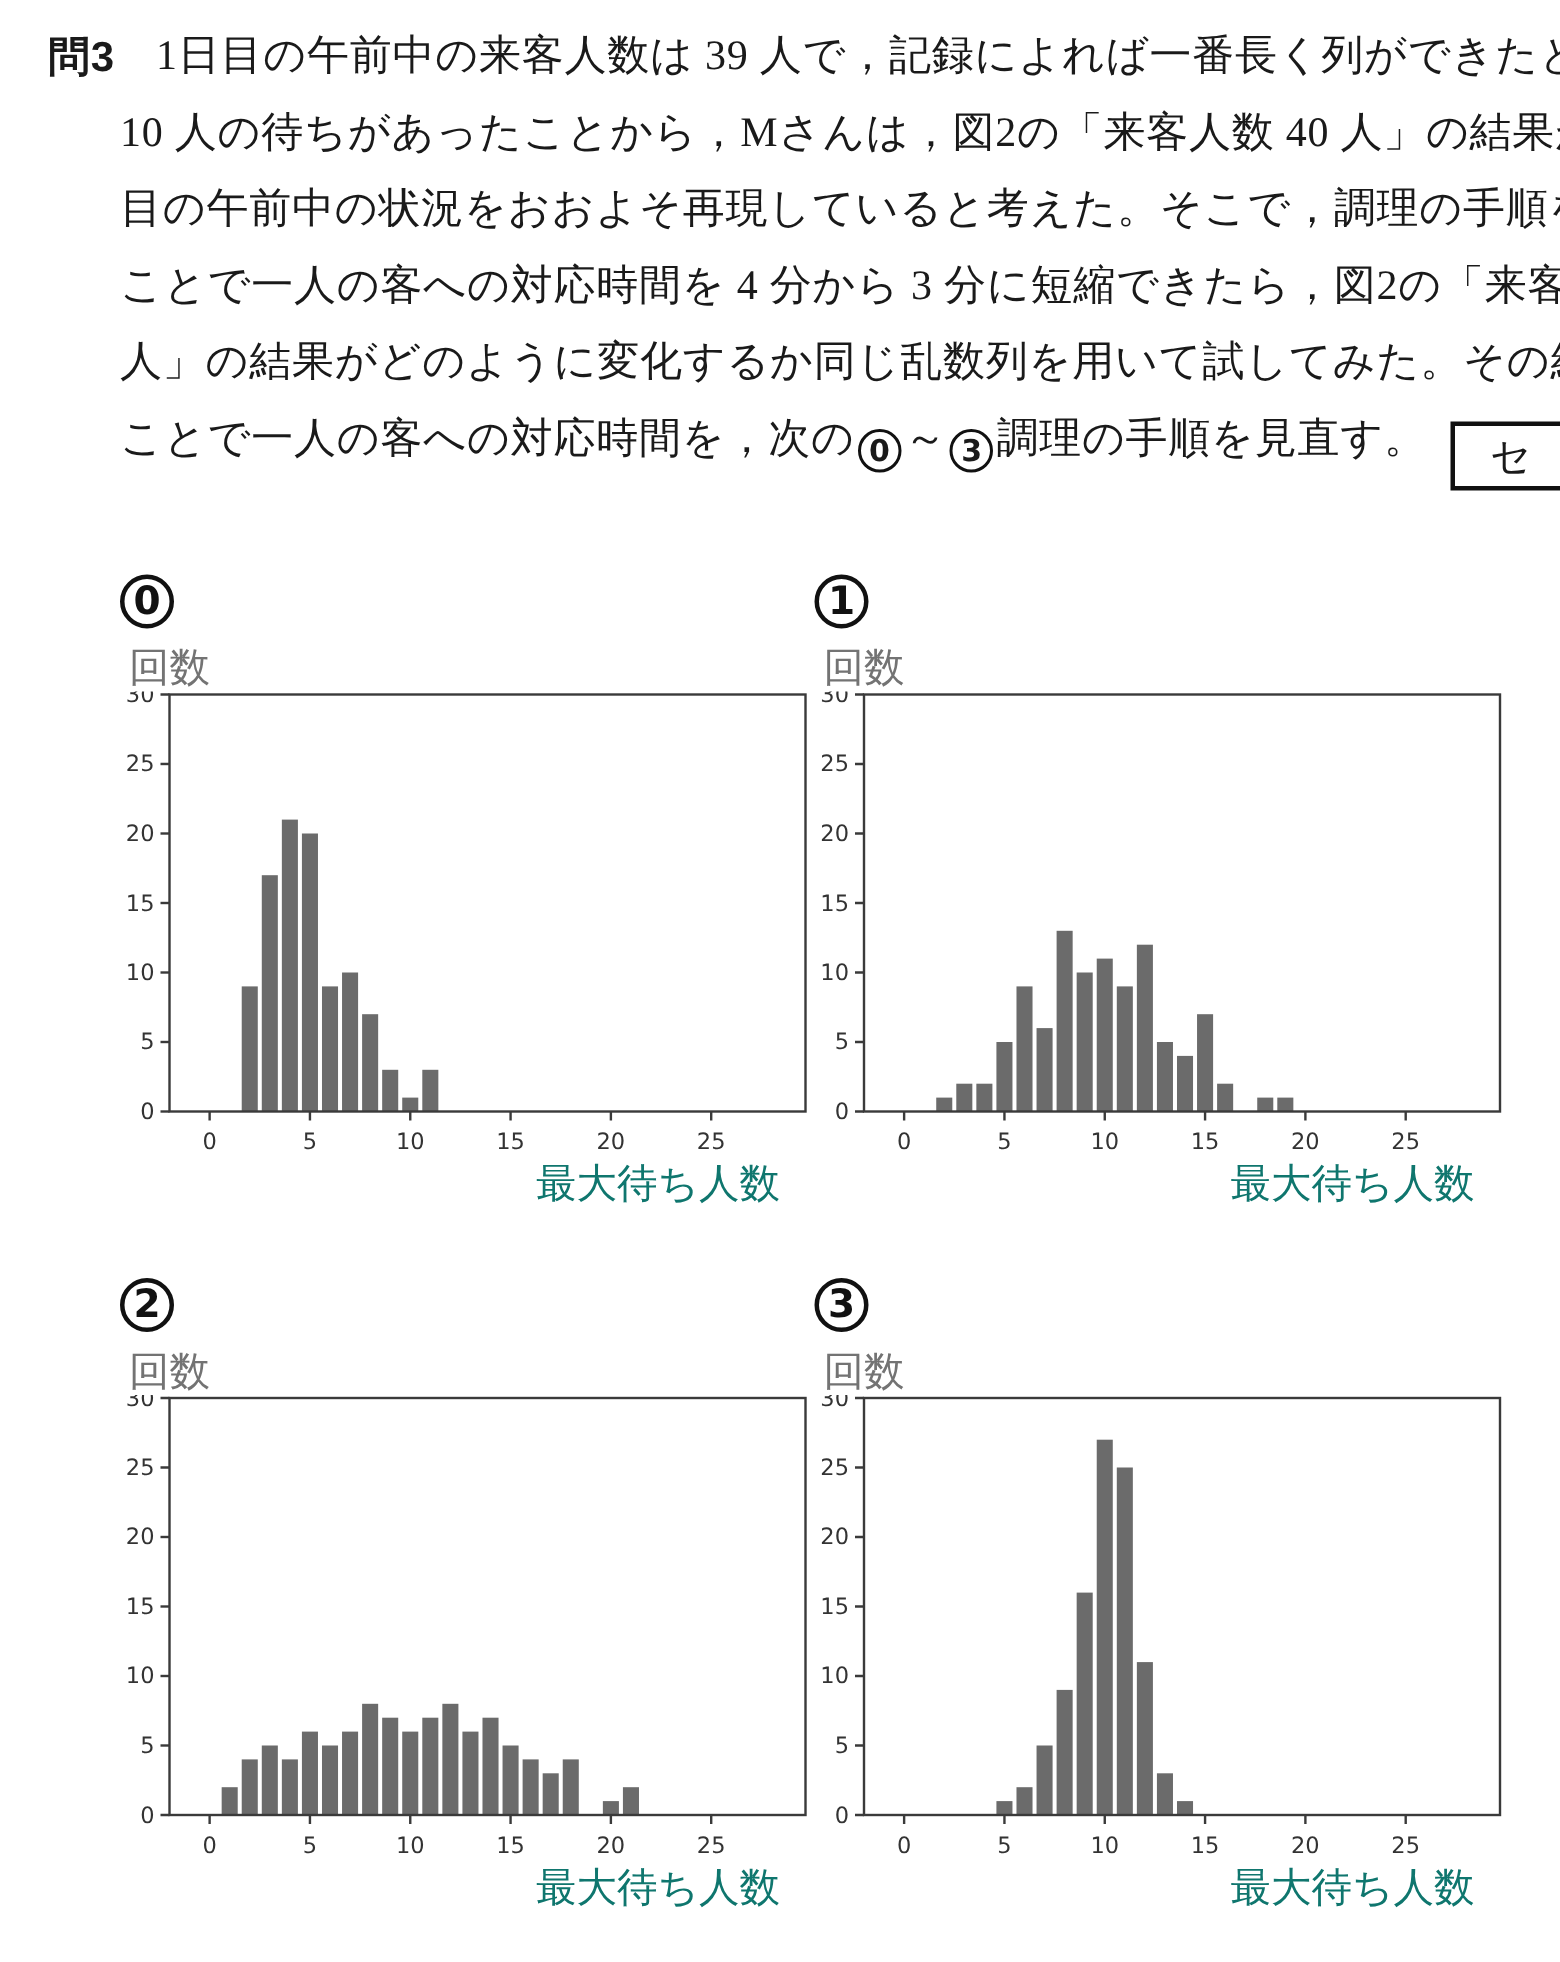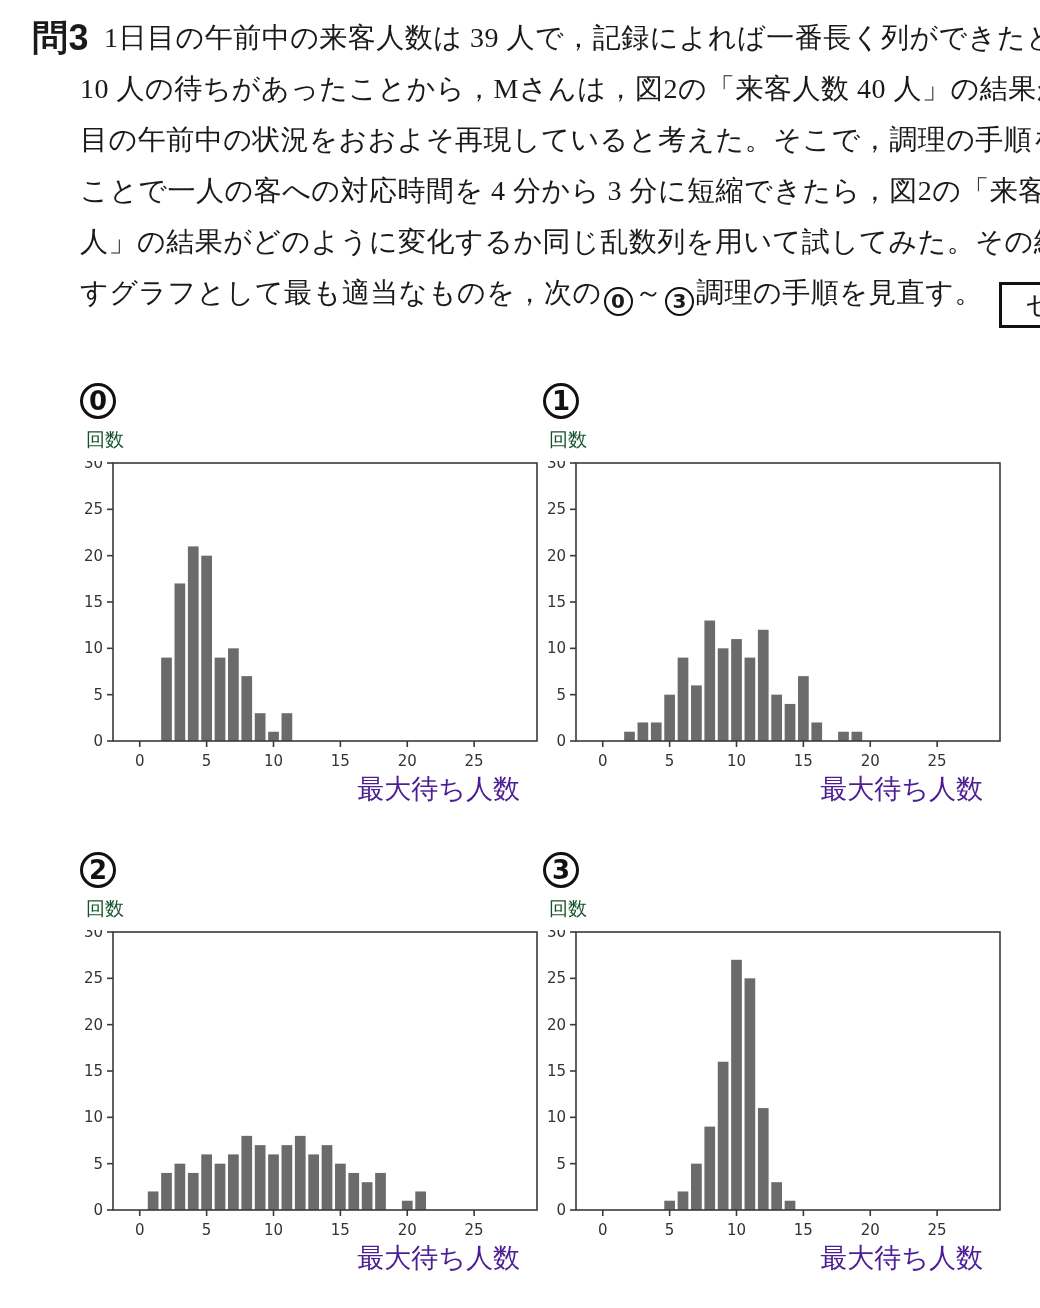--- a/index.html
+++ b/index.html
@@ -37,21 +37,21 @@
     text-align-last: auto;
     height: auto;
     white-space: nowrap;
   }
   .qnum {
     position: absolute;
     left: -48px;
     top: 0;
     font-family: "Liberation Sans", sans-serif;
     font-weight: bold;
-    font-size: 36px;
+    font-size: 28px;
     text-indent: 0;
   }
   .circle-ref {
     display: inline-flex;
     width: 29px; height: 29px;
     border: 2.5px solid #111;
     border-radius: 50%;
     align-items: center;
     justify-content: center;
     font: bold 20px "DejaVu Sans", sans-serif;
@@ -87,49 +87,49 @@
     display: flex;
     align-items: center;
     justify-content: center;
     font: bold 26px "DejaVu Sans", sans-serif;
     color: #111;
     background: #fff;
   }
   .ylabel {
     position: absolute;
     left: 8px; top: 44px;
-    font-size: 19px;
-    color: #14532d;
+    font-size: 27px;
+    color: #737373;
   }
   .chart svg { position: absolute; left: 0; top: 78px; }
   svg text.tick {
     font: 15px "DejaVu Sans", sans-serif;
     fill: #333333;
   }
   .xlabel {
     position: absolute;
     left: 0; top: 388px;
     width: 442px;
     text-align: right;
     font-size: 27px;
-    color: #4c1d95;
+    color: #0f766e;
   }
 </style>
 </head>
 <body>
 
 <div class="page">
 
   <div class="qtext">
     <p class="qline first"><span class="qnum">問3</span><span>1日目の午前中の来客人数は 39 人で，記録によれば一番長く列ができたときで</span></p>
     <p class="qline">10 人の待ちがあったことから，Mさんは，図2の「来客人数 40 人」の結果が1日</p>
     <p class="qline">目の午前中の状況をおおよそ再現していると考えた。そこで，調理の手順を見直す</p>
     <p class="qline">ことで一人の客への対応時間を 4 分から 3 分に短縮できたら，図2の「来客人数 40</p>
     <p class="qline">人」の結果がどのように変化するか同じ乱数列を用いて試してみた。その結果を表</p>
-    <p class="qline last"><span>すグラフとして最も適当なものを，次の</span><span class="circle-ref">0</span><span>～</span><span class="circle-ref">3</span><span>調理の手順を見直す。</span><span class="answer-box">セ</span></p>
+    <p class="qline last"><span>ことで一人の客への対応時間を，次の</span><span class="circle-ref">0</span><span>～</span><span class="circle-ref">3</span><span>調理の手順を見直す。</span><span class="answer-box">セ</span></p>
   </div>
 
   <div class="chart" id="c0">
     <div class="circle-opt">0</div>
     <div class="ylabel">回数</div>
     <svg width="470" height="315">
         <rect x="83.15141955835962" y="196.60000000000002" width="10.70031545741325" height="83.39999999999998" fill="#6b6b6b"></rect>
         <rect x="96.52681388012618" y="122.46666666666667" width="10.70031545741325" height="157.53333333333333" fill="#6b6b6b"></rect>
         <rect x="109.90220820189276" y="85.4" width="10.70031545741325" height="194.6" fill="#6b6b6b"></rect>
         <rect x="123.27760252365931" y="94.66666666666669" width="10.70031545741325" height="185.33333333333331" fill="#6b6b6b"></rect>

